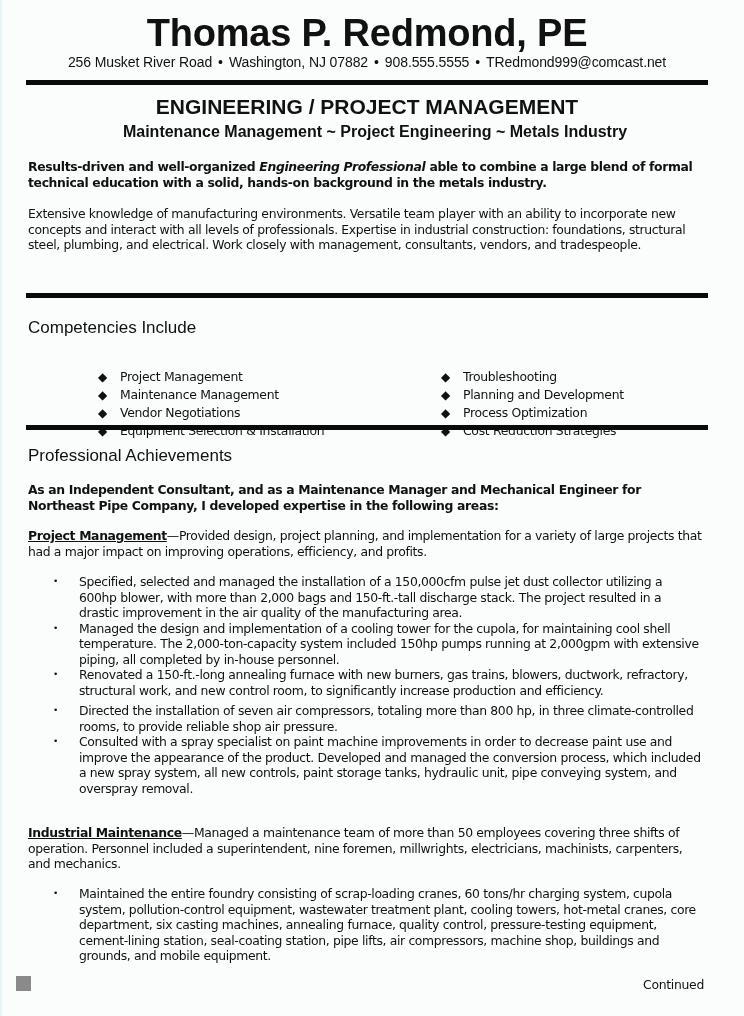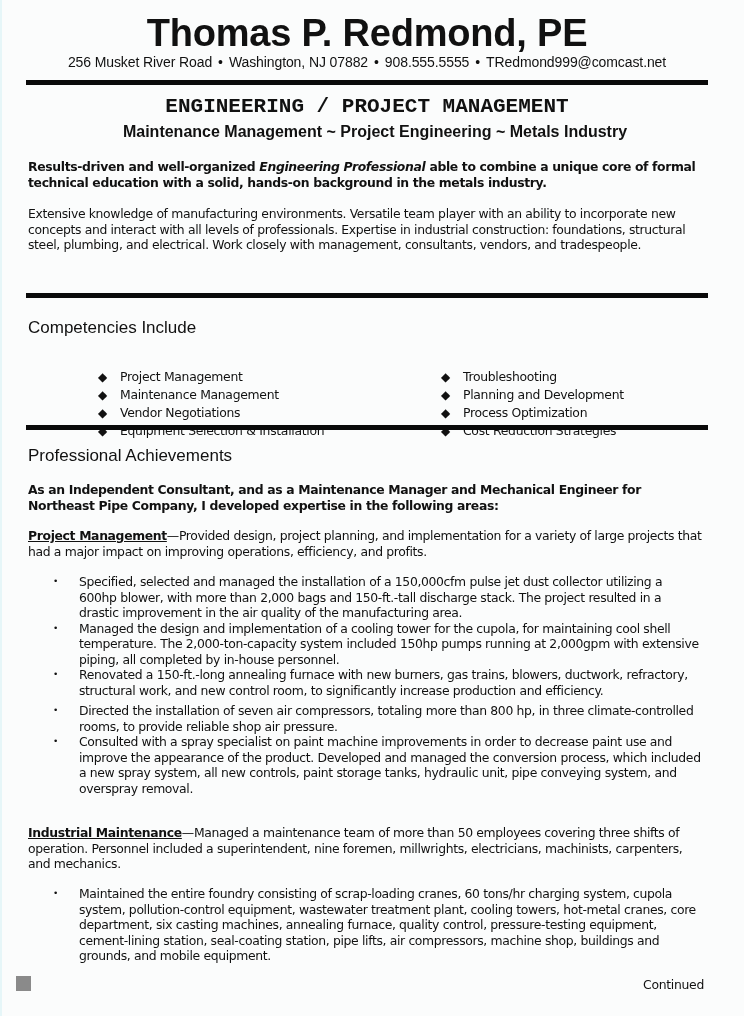--- a/index.html
+++ b/index.html
@@ -24,21 +24,21 @@
     .contact {
       position: absolute; left: 0; top: 53px; width: 730px;
       text-align: center;
       font-family: "Liberation Sans", sans-serif;
       font-size: 14px; line-height: 18px; letter-spacing: -0.1px;
     }
     .contact .sep { margin: 0 6px; }
     .rule { position: absolute; left: 24px; width: 682px; height: 5px; background: #0a0a0a; }
     .title {
       position: absolute; left: 0; top: 94px; width: 730px; text-align: center;
-      font-family: Liberation Mono, monospace; font-weight: bold; font-size: 21px; line-height: 26px;
+      font-family: Liberation Sans, sans-serif; font-weight: bold; font-size: 21px; line-height: 26px;
     }
     .subtitle {
       position: absolute; left: 0; top: 122px; width: 730px; text-align: center;
       font-family: "Liberation Sans", sans-serif; font-weight: bold; font-size: 16px; line-height: 20px; padding-left: 8px;
     }
     .para {
       position: absolute; left: 26px; width: 680px;
       font-family: "DejaVu Sans", sans-serif; font-size: 12.4px; line-height: 15.5px;
       letter-spacing: -0.35px;
     }
@@ -77,21 +77,21 @@
   <div class="contact">
     <span>256 Musket River Road</span><span class="sep">•</span><span>Washington, NJ 07882</span><span class="sep">•</span><span>908.555.5555</span><span class="sep">•</span><span>TRedmond999@comcast.net</span>
   </div>
 
   <div class="rule" style="top:80px;"></div>
 
   <div class="title">ENGINEERING / PROJECT MANAGEMENT</div>
   <div class="subtitle">Maintenance Management ~ Project Engineering ~ Metals Industry</div>
 
   <div class="para bold" style="top:159px;">
-    <span>Results-driven and well-organized </span><i>Engineering Professional</i><span> able to combine a unique core of formal technical education with a solid, hands-on background in the metals industry.</span>
+    <span>Results-driven and well-organized </span><i>Engineering Professional</i><span> able to combine a large blend of formal technical education with a solid, hands-on background in the metals industry.</span>
   </div>
 
   <div class="para" style="top:206px;">Extensive knowledge of manufacturing environments. Versatile team player with an ability to incorporate new concepts and interact with all levels of professionals. Expertise in industrial construction: foundations, structural steel, plumbing, and electrical. Work closely with management, consultants, vendors, and tradespeople.</div>
 
   <div class="rule" style="top:293px;"></div>
 
   <div class="section-head" style="top:306px;margin-top:12px;">Competencies Include</div>
 
   <ul class="comp-col" style="left:88px;">
     <li><span class="diamond">◆</span><span>Project Management</span></li>

